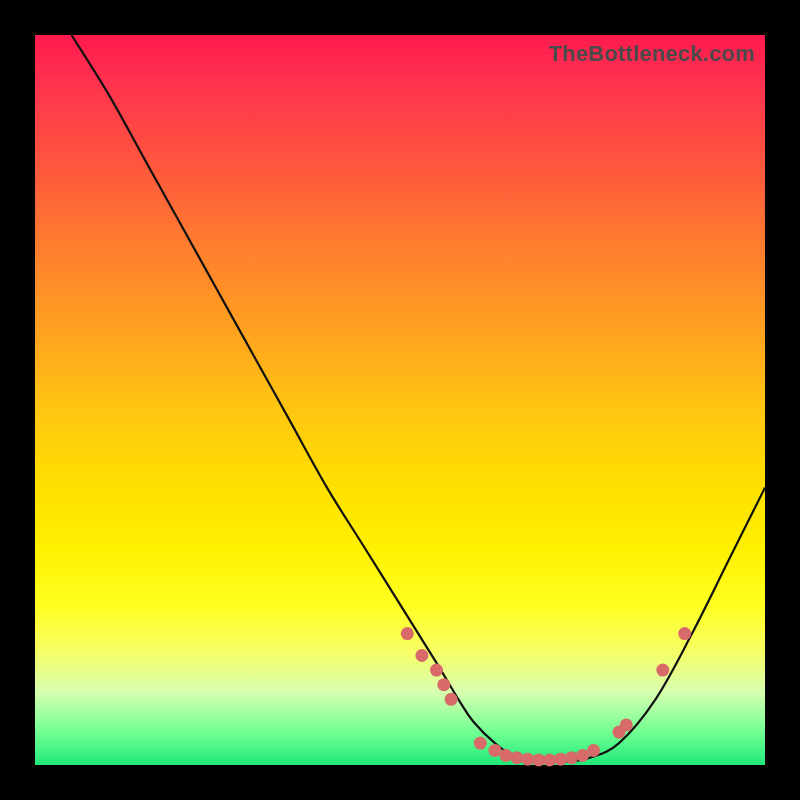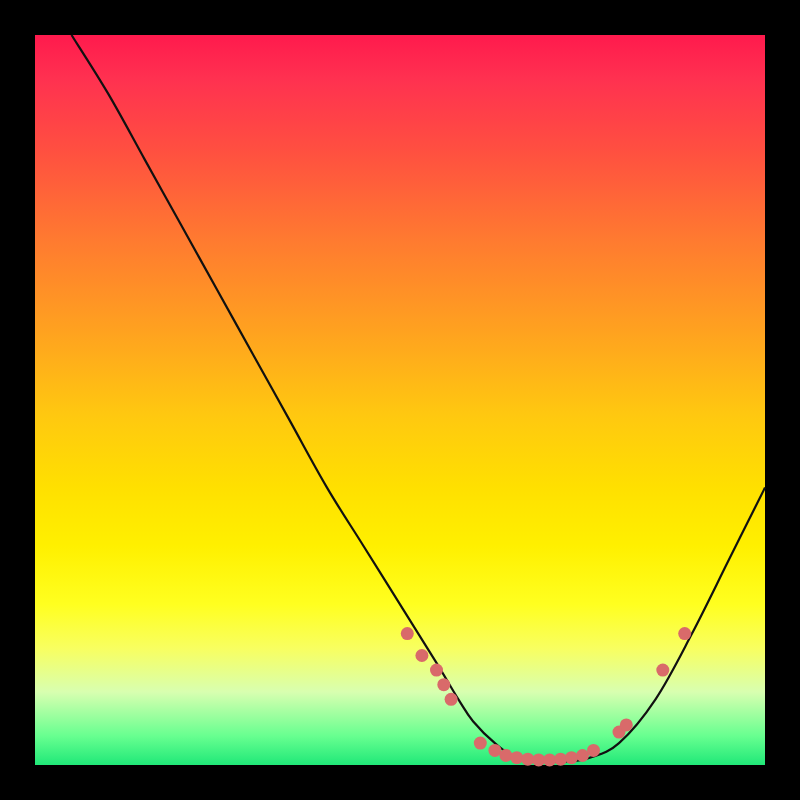--- a/index.html
+++ b/index.html
@@ -56,20 +56,21 @@
   .dot {
     fill: #d96a6a;
     stroke: none;
   }
 </style>
 </head>
 <body>
 
 <div class="frame">
   <div class="plot-area">
+    <div class="watermark">TheBottleneck.com</div>
     <svg class="curve" viewBox="0 0 730 730">
       <path id="curvePath" class="curve-path" d="M 36.5 0.0 C 43.1 10.5, 59.9 36.1, 73.0 58.4 C 86.1 80.7, 96.4 100.4, 109.5 124.1 C 122.6 147.8, 132.9 166.1, 146.0 189.8 C 159.1 213.5, 169.4 231.8, 182.5 255.5 C 195.6 279.2, 205.9 297.5, 219.0 321.2 C 232.1 344.9, 242.4 363.2, 255.5 386.9 C 268.6 410.6, 278.9 430.3, 292.0 452.6 C 305.1 474.9, 315.4 490.0, 328.5 511.0 C 341.6 532.0, 351.9 548.4, 365.0 569.4 C 378.1 590.4, 391.0 610.7, 401.5 627.8 C 412.0 644.9, 416.8 653.8, 423.4 664.3 C 430.0 674.8, 431.4 678.3, 438.0 686.2 C 444.6 694.1, 452.0 701.5, 459.9 708.1 C 467.8 714.7, 472.6 719.4, 481.8 722.7 C 491.0 726.0, 501.8 725.7, 511.0 726.4 C 520.2 727.0, 525.0 727.0, 532.9 726.4 C 540.8 725.7, 545.6 726.0, 554.8 722.7 C 564.0 719.4, 572.2 718.6, 584.0 708.1 C 595.8 697.6, 607.4 684.0, 620.5 664.3 C 633.6 644.6, 643.9 623.6, 657.0 598.6 C 670.1 573.6, 680.4 551.9, 693.5 525.6 C 706.6 499.3, 723.4 465.7, 730.0 452.6"></path>
       <g id="dots">
           <circle cx="372.3" cy="598.6" r="6.5" class="dot"></circle>
           <circle cx="386.9" cy="620.5" r="6.5" class="dot"></circle>
           <circle cx="401.5" cy="635.1" r="6.5" class="dot"></circle>
           <circle cx="408.8" cy="649.7" r="6.5" class="dot"></circle>
           <circle cx="416.1" cy="664.3" r="6.5" class="dot"></circle>
           <circle cx="445.3" cy="708.1" r="6.5" class="dot"></circle>
           <circle cx="459.9" cy="715.4" r="6.5" class="dot"></circle>

